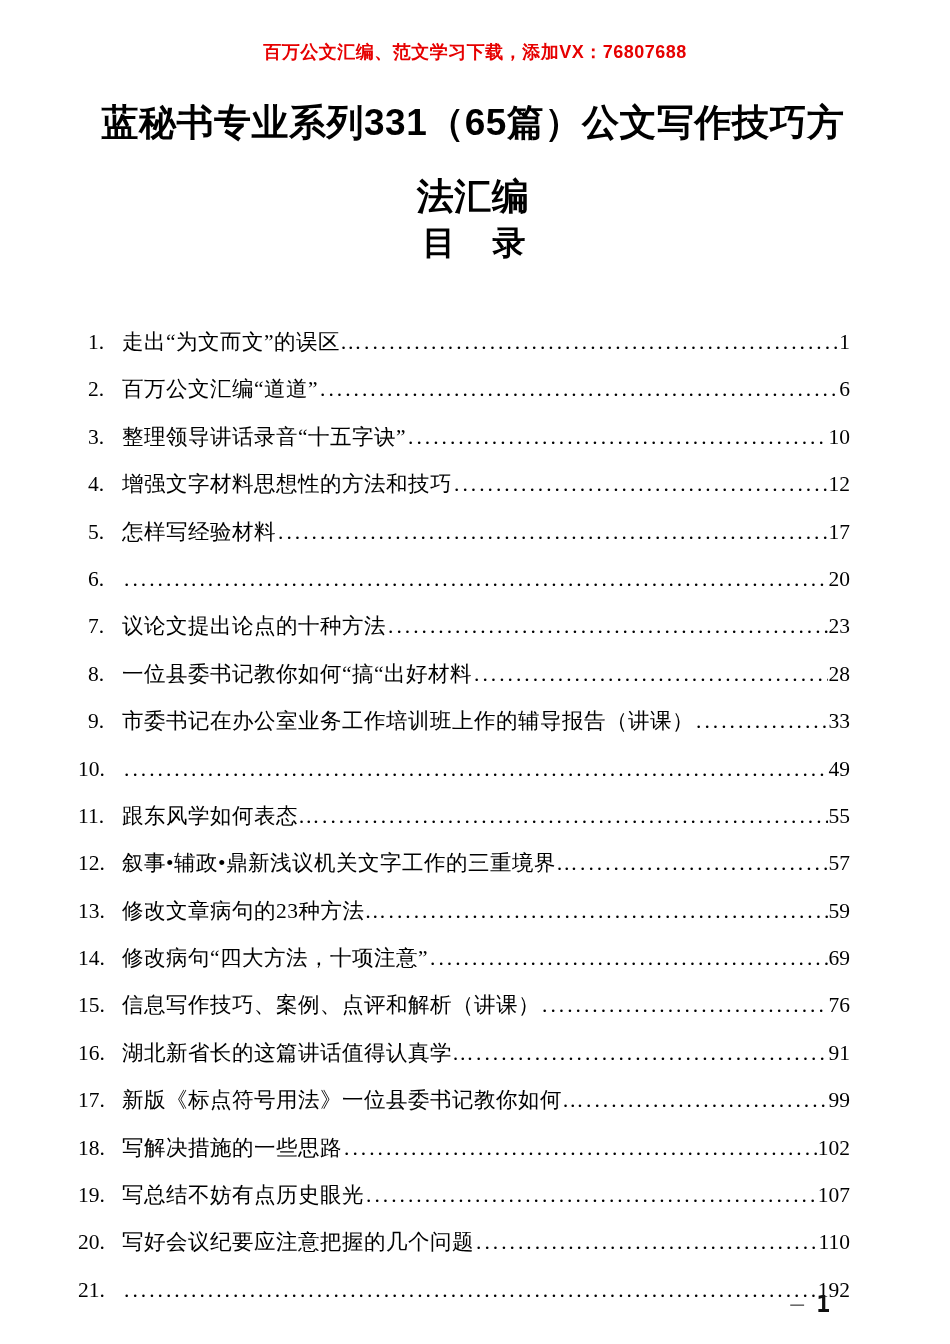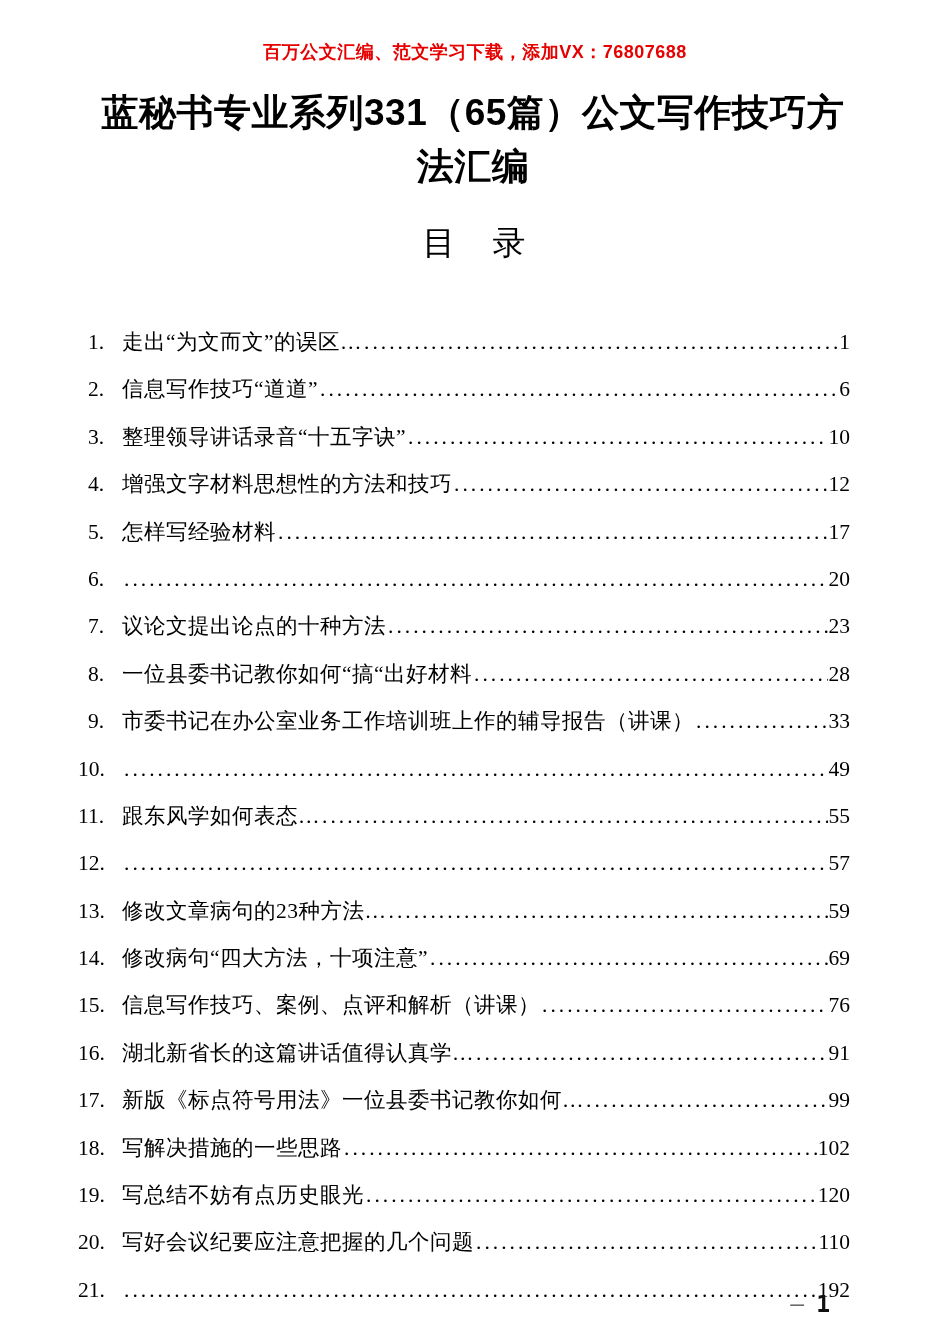--- a/index.html
+++ b/index.html
@@ -24,30 +24,30 @@
     letter-spacing: 0.5px;
   }
   .doc-title {
     position: absolute;
     top: 86px; left: 84px; right: 88px;
     margin: 0;
     text-align: center;
     font-family: "Liberation Sans", "DejaVu Sans", sans-serif;
     font-weight: 900;
     font-size: 37px;
-    line-height: 54px;
+    line-height: 74px;
     letter-spacing: 0.5px;
   }
   .toc-heading {
     position: absolute;
     top: 221px; left: 0; right: 0;
     margin: 0;
     text-align: center;
     font-family: "Liberation Sans", "DejaVu Sans", sans-serif;
-    font-weight: 400;
+    font-weight: 700;
     font-size: 33px;
     letter-spacing: 2px;
   }
   .toc {
     position: absolute;
     top: 329px; left: 78px; right: 100px;
     margin: 0; padding: 0;
     list-style: none;
   }
   .toc-row {
@@ -108,21 +108,21 @@
 
   <ol class="toc" id="toc-list">
       <li class="toc-row">
       <span class="toc-num">1.</span>
       <span class="toc-title">走出“为文而文”的误区…</span>
       <span class="toc-leader">........................................................................................................................</span>
       <span class="toc-page">1</span>
     </li>
       <li class="toc-row">
       <span class="toc-num">2.</span>
-      <span class="toc-title">信息写作技巧“道道”</span>
+      <span class="toc-title">百万公文汇编“道道”</span>
       <span class="toc-leader">........................................................................................................................</span>
       <span class="toc-page">6</span>
     </li>
       <li class="toc-row">
       <span class="toc-num">3.</span>
       <span class="toc-title">整理领导讲话录音“十五字诀”</span>
       <span class="toc-leader">........................................................................................................................</span>
       <span class="toc-page">10</span>
     </li>
       <li class="toc-row">
@@ -166,20 +166,21 @@
       <span class="toc-page">49</span>
     </li>
       <li class="toc-row">
       <span class="toc-num">11.</span>
       <span class="toc-title">跟东风学如何表态…</span>
       <span class="toc-leader">........................................................................................................................</span>
       <span class="toc-page">55</span>
     </li>
       <li class="toc-row">
       <span class="toc-num">12.</span>
+      <span class="toc-title">叙事•辅政•鼎新浅议机关文字工作的三重境界…</span>
       <span class="toc-leader">........................................................................................................................</span>
       <span class="toc-page">57</span>
     </li>
       <li class="toc-row">
       <span class="toc-num">13.</span>
       <span class="toc-title">修改文章病句的23种方法…</span>
       <span class="toc-leader">........................................................................................................................</span>
       <span class="toc-page">59</span>
     </li>
       <li class="toc-row">
@@ -209,21 +210,21 @@
       <li class="toc-row">
       <span class="toc-num">18.</span>
       <span class="toc-title">写解决措施的一些思路</span>
       <span class="toc-leader">........................................................................................................................</span>
       <span class="toc-page">102</span>
     </li>
       <li class="toc-row">
       <span class="toc-num">19.</span>
       <span class="toc-title">写总结不妨有点历史眼光</span>
       <span class="toc-leader">........................................................................................................................</span>
-      <span class="toc-page">120</span>
+      <span class="toc-page">107</span>
     </li>
       <li class="toc-row">
       <span class="toc-num">20.</span>
       <span class="toc-title">写好会议纪要应注意把握的几个问题</span>
       <span class="toc-leader">........................................................................................................................</span>
       <span class="toc-page">110</span>
     </li>
       <li class="toc-row">
       <span class="toc-num">21.</span>
       <span class="toc-leader">........................................................................................................................</span>

